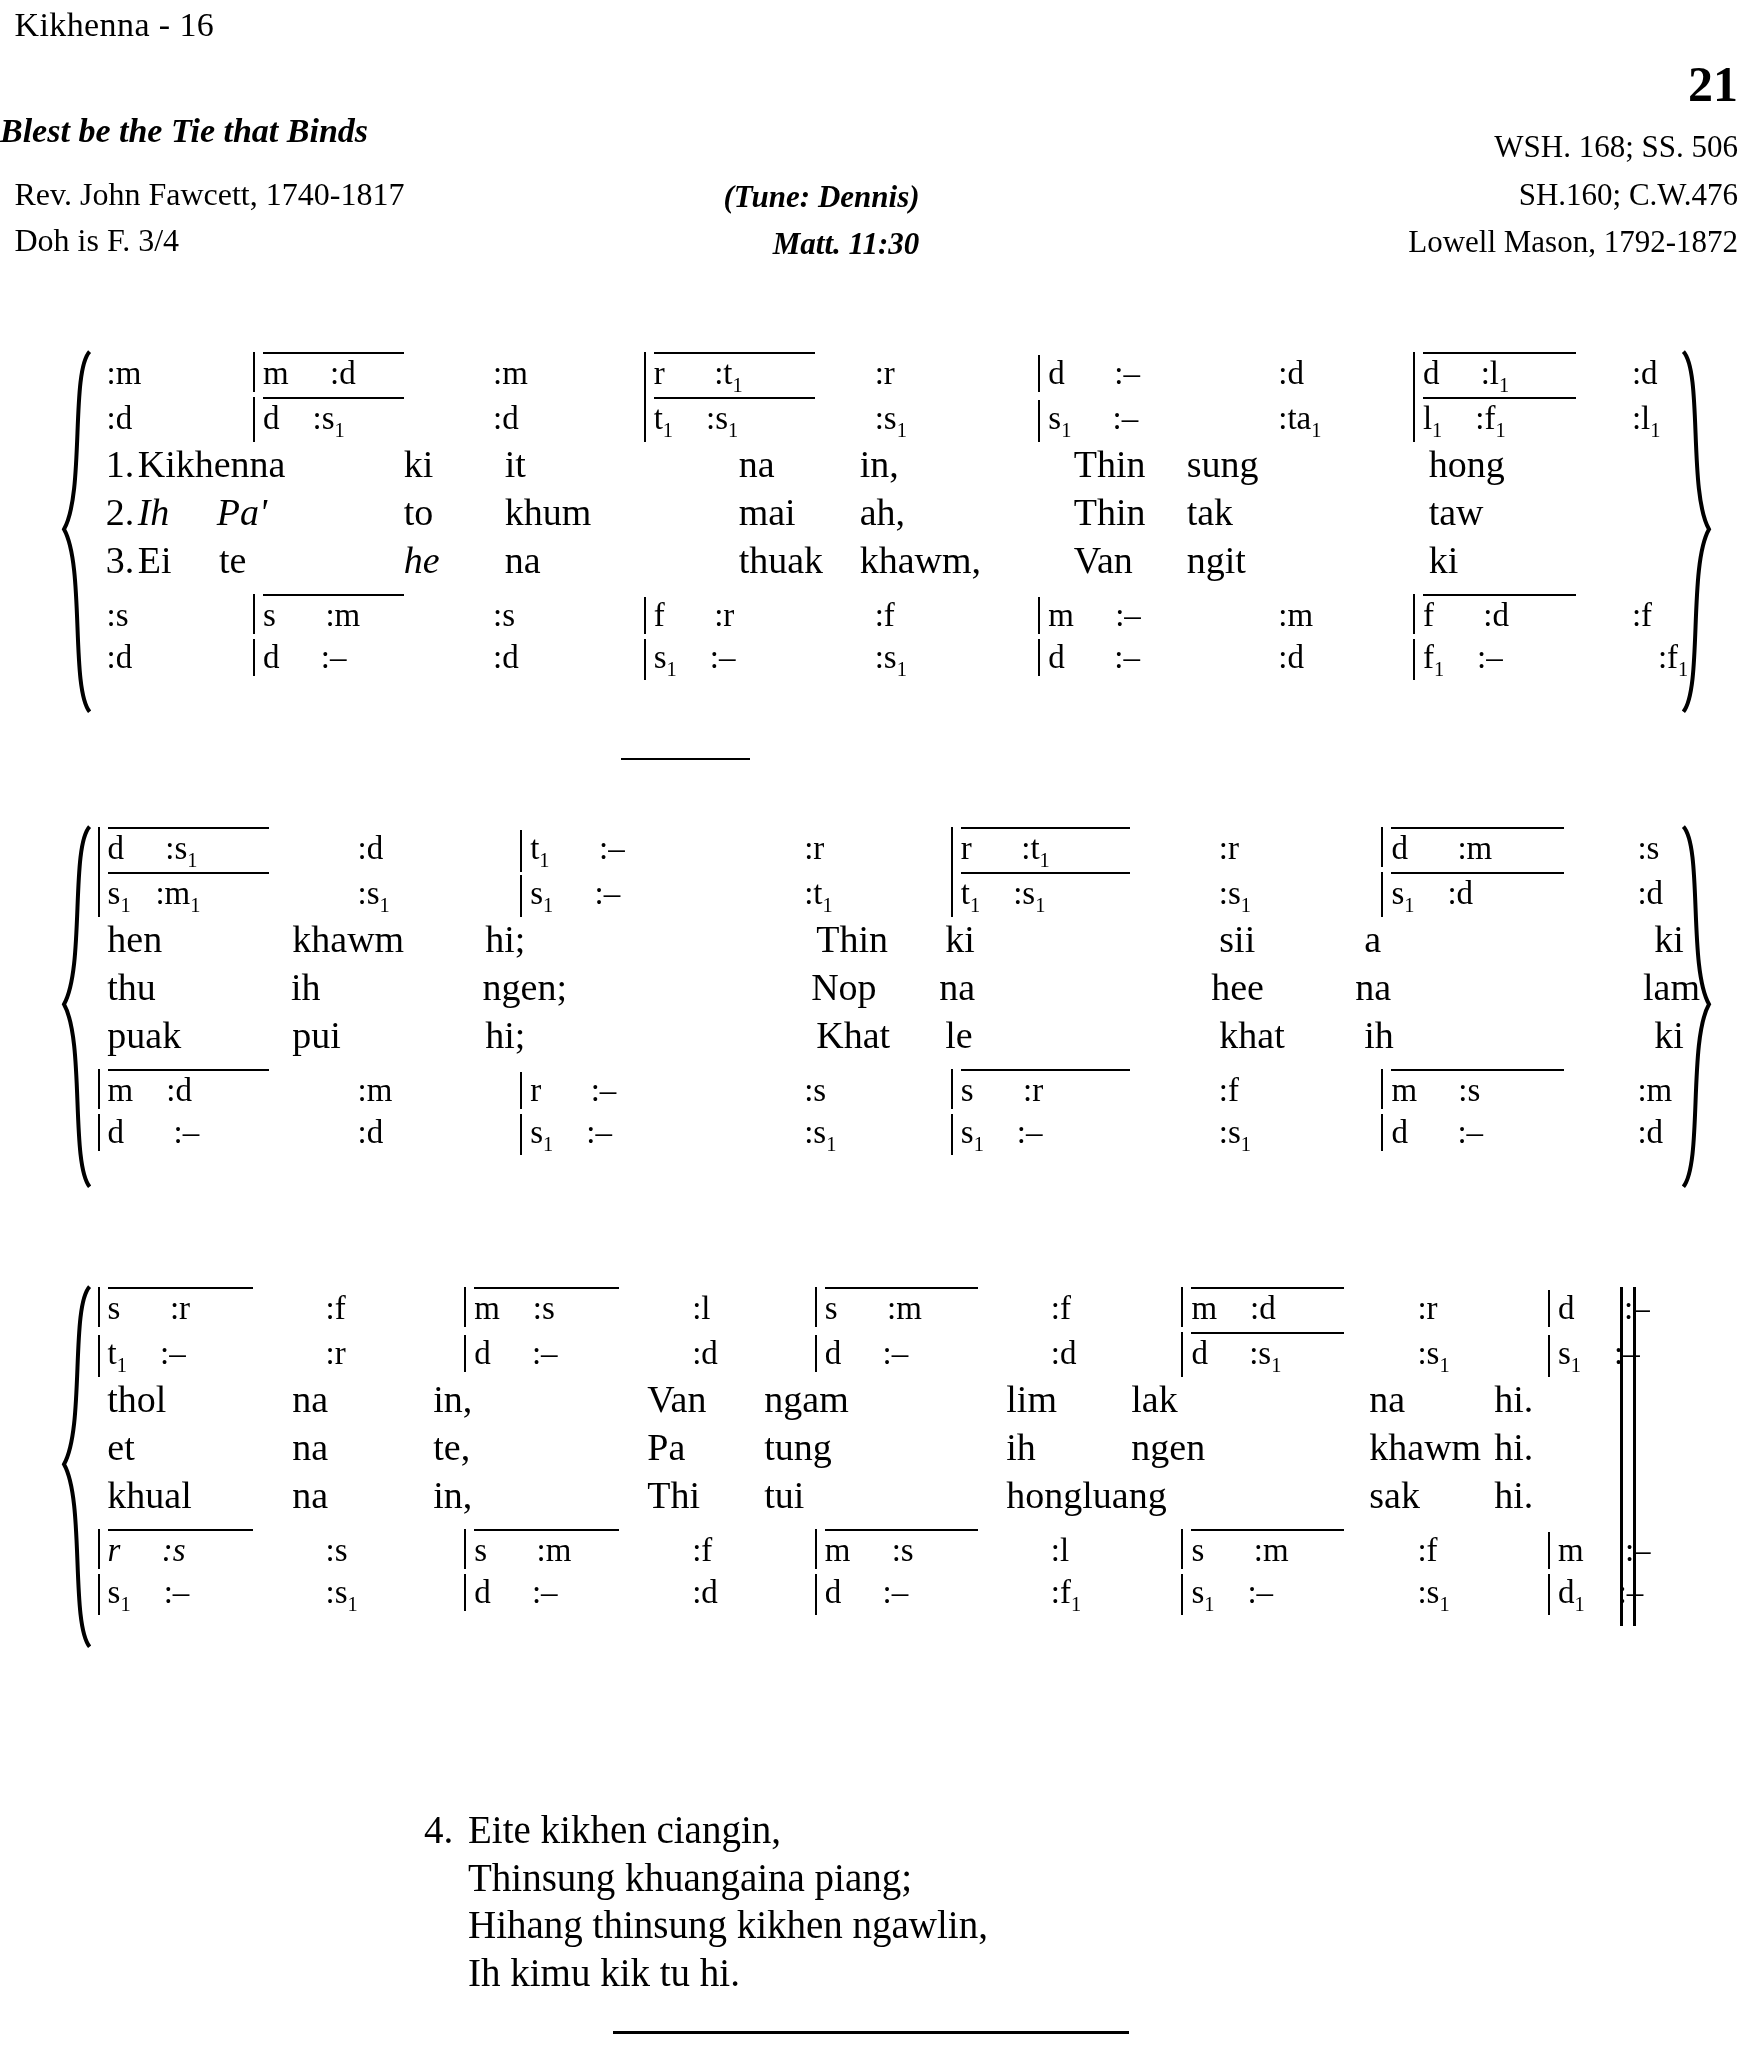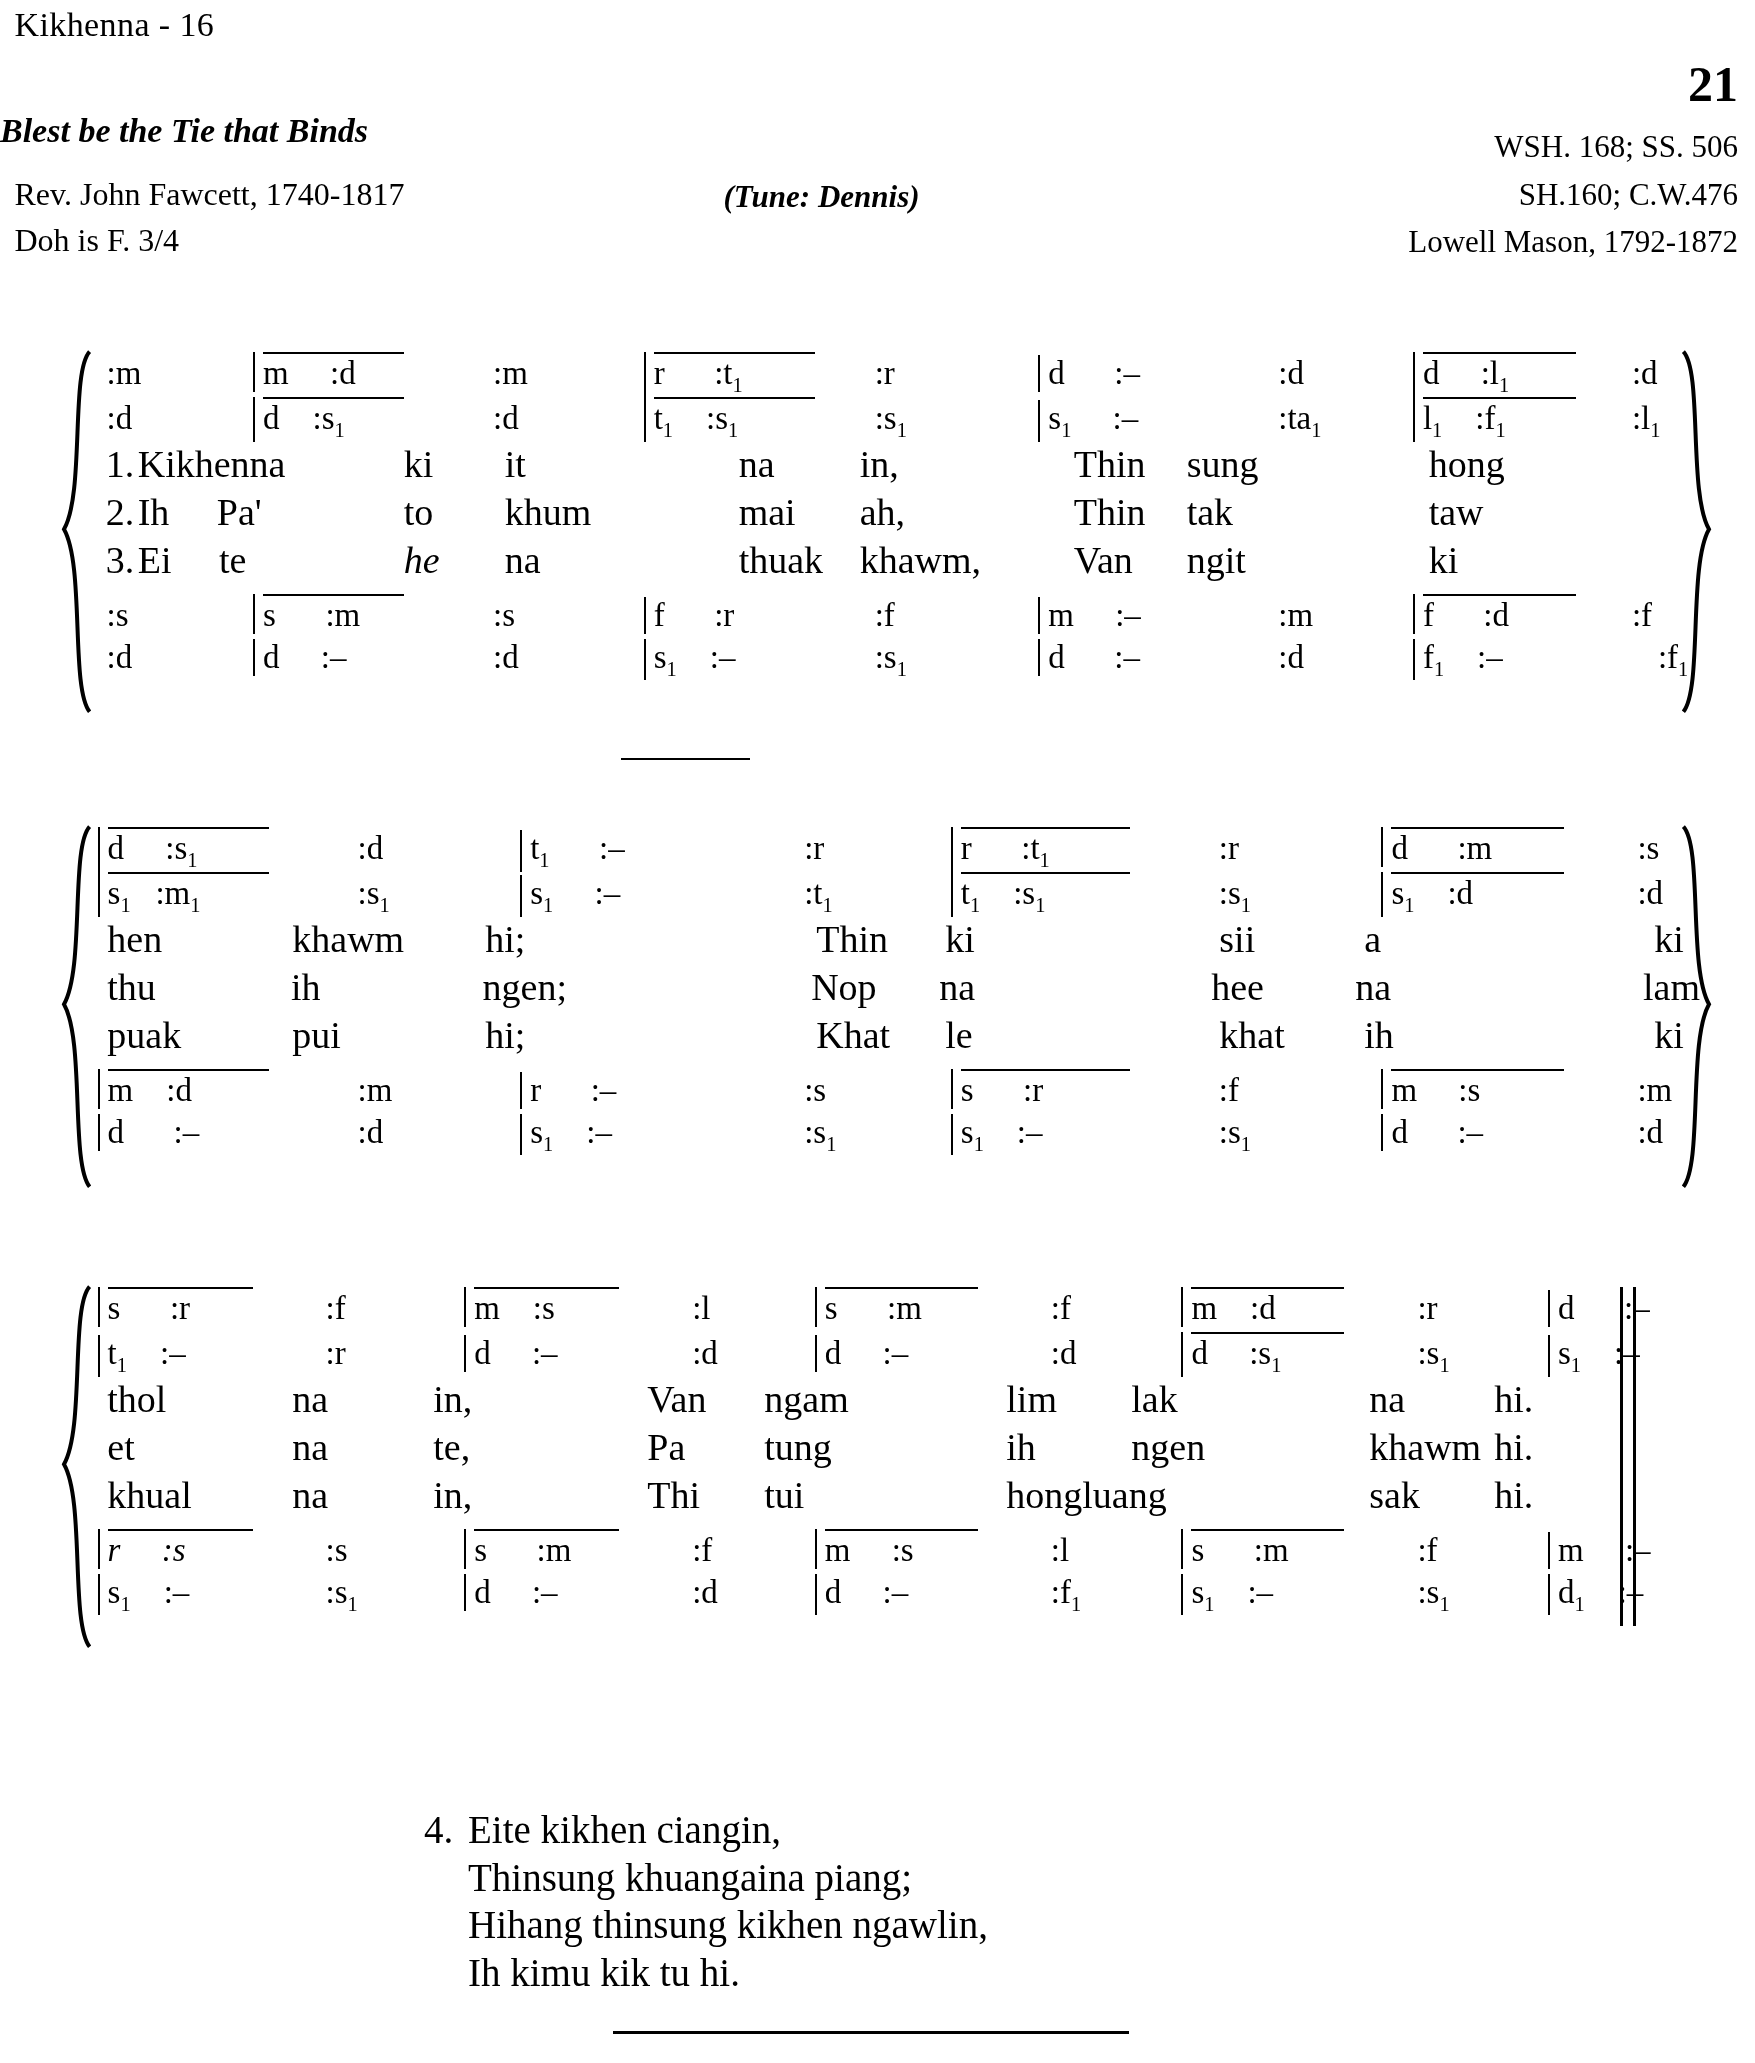--- a/index.html
+++ b/index.html
@@ -205,20 +205,21 @@
 <div class="page">
 
   <div class="hymn-index">Kikhenna - 16</div>
   <div class="hymn-number">21</div>
   <div class="subtitle">Blest be the Tie that Binds</div>
   <div class="meta-right-1">WSH. 168; SS. 506</div>
   <div class="meta-left-1">Rev. John Fawcett, 1740-1817</div>
   <div class="meta-center-1">(Tune: Dennis)</div>
   <div class="meta-right-2">SH.160; C.W.476</div>
   <div class="meta-left-2">Doh is F. 3/4</div>
+  <div class="meta-center-2">Matt. 11:30</div>
   <div class="meta-right-3">Lowell Mason, 1792-1872</div>
 
   <div class="system" style="top:347px;height:387px;">
     <svg class="brace-tall" style="left:0px;top:0px;" width="48" height="371" viewBox="0 0 60 460">
       <path d="M52 4 C28 30 46 180 20 226 C46 272 28 424 52 454" fill="none" stroke="#000" stroke-width="5"></path>
     </svg>
     <svg class="brace-tall" style="right:16px;top:0px;" width="48" height="371" viewBox="0 0 60 460">
       <path d="M8 4 C32 30 14 180 40 226 C14 272 32 424 8 454" fill="none" stroke="#000" stroke-width="5"></path>
     </svg>
 
@@ -274,21 +275,21 @@
         <span style="display:inline-block;width:101px;">ki</span>
         <span style="display:inline-block;width:234px;">it</span>
         <span style="display:inline-block;width:121px;">na</span>
         <span style="display:inline-block;width:214px;">in,</span>
         <span style="display:inline-block;width:113px;">Thin</span>
         <span style="display:inline-block;width:242px;">sung</span>
         <span>hong</span>
       </div>
       <div class="row lyric" style="padding-left:9.7px;">
         <span style="display:inline-block;width:32px;">2.</span>
-        <span style="display:inline-block;width:266px;">Ih&nbsp;&nbsp;&nbsp;&nbsp;&nbsp;Pa'</span>
+        <span style="display:inline-block;width:266px;font-style:italic;">Ih&nbsp;&nbsp;&nbsp;&nbsp;&nbsp;Pa'</span>
         <span style="display:inline-block;width:101px;">to</span>
         <span style="display:inline-block;width:234px;">khum</span>
         <span style="display:inline-block;width:121px;">mai</span>
         <span style="display:inline-block;width:214px;">ah,</span>
         <span style="display:inline-block;width:113px;">Thin</span>
         <span style="display:inline-block;width:242px;">tak</span>
         <span>taw</span>
       </div>
       <div class="row lyric" style="padding-left:9.7px;">
         <span style="display:inline-block;width:32px;">3.</span>

